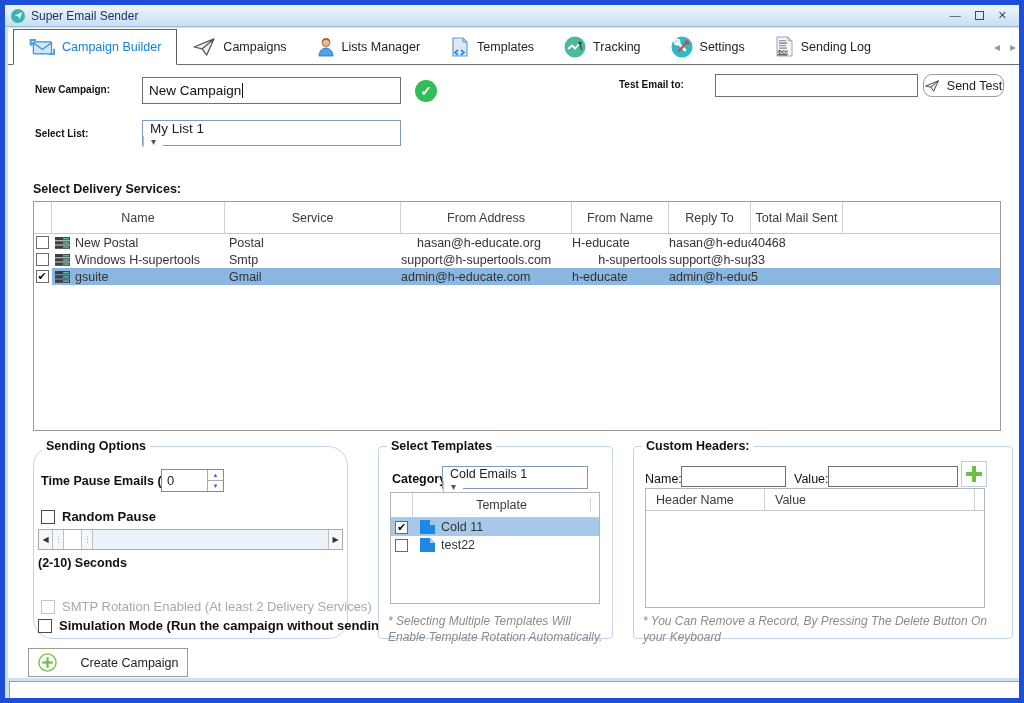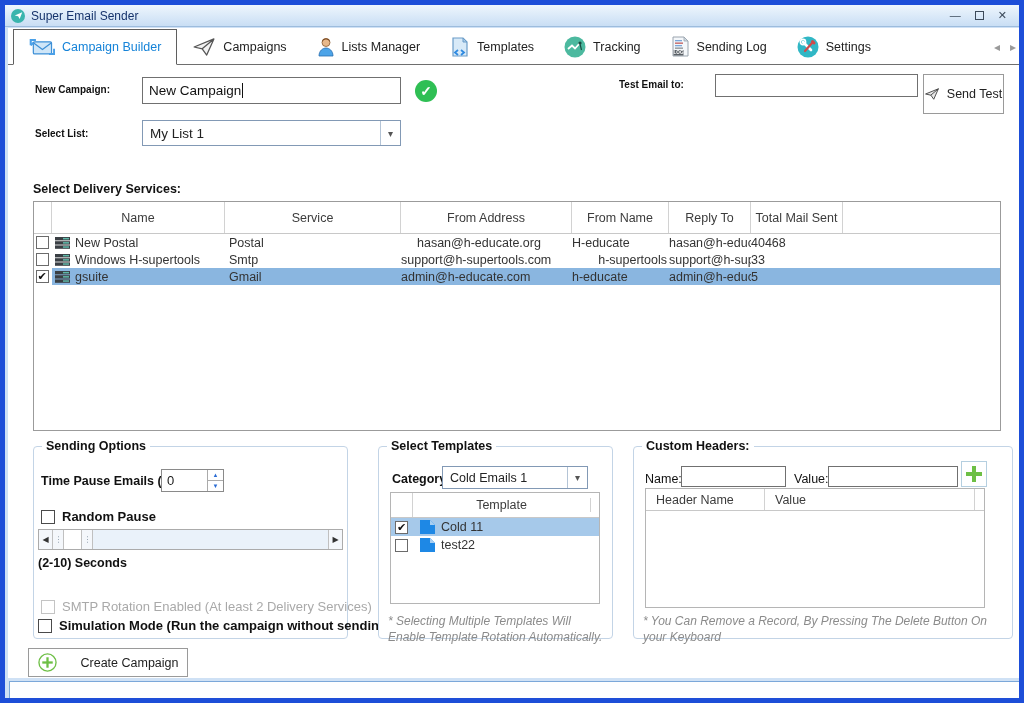--- a/index.html
+++ b/index.html
@@ -41,21 +41,21 @@
   .caret { display:inline-block; width:1px; height:15px; background:#111; margin-left:1px; }
 
   .check-circle { position:absolute; width:22px; height:22px; border-radius:50%; background:#2fbf54;
                   color:#fff; font-size:14px; font-weight:bold; display:flex; align-items:center;
                   justify-content:center; }
 
   .btn { position:absolute; background:#fff; border:1px solid #9a9a9a; display:flex;
          align-items:center; justify-content:center; gap:8px; font-size:12.5px; color:#222; cursor:default; }
 
   
-  .dd { position:absolute; background:#fff; border:1px solid #8299b5; display:flex; align-items:stretch; }
+  .dd { position:absolute; background:#fff; border:1px solid #8299b5; display:flex; align-items:stretch;flex-direction:column; }
   .dd-text { flex:1; display:flex; align-items:center; padding:0 7px; font-size:13.5px; color:#222; }
   .dd-btn { width:20px; border-left:1px solid #b4c4d6; display:flex; align-items:center;
             justify-content:center; color:#555; font-size:10px; background:#fff; }
 
   
   .grid { position:absolute; left:28px; top:196px; width:968px; height:230px; background:#fff;
           border:1px solid #9b9b9b; font-size:12.5px; color:#333; }
   .grid-header { display:flex; height:32px; border-bottom:1px solid #c8c8c8; }
   .gh-cell { display:flex; align-items:center; justify-content:center; color:#3c3c3c;
              border-right:1px solid #d2d2d2; }
@@ -168,60 +168,60 @@
     <div class="tab">
       <svg width="22" height="22" viewBox="0 0 22 22">
         <circle cx="11" cy="11" r="10.5" fill="#4cb99f"></circle>
         <path d="M4 13 L8 9.5 L11 12.5 L16 7" fill="none" stroke="#fff" stroke-width="1.8"></path>
         <circle cx="16" cy="7" r="1.6" fill="#1a4a40"></circle>
         <path d="M16 8 L17.5 14" stroke="#1a4a40" stroke-width="1.2"></path>
       </svg>
       <span>Tracking</span>
     </div>
     <div class="tab">
+      <svg width="22" height="22" viewBox="0 0 22 22">
+        <circle cx="11" cy="11" r="10.5" fill="#31b7c5"></circle>
+        <path d="M6 6 L14 14" stroke="#fff" stroke-width="2.6" stroke-linecap="round"></path>
+        <circle cx="6" cy="6" r="2.6" fill="none" stroke="#fff" stroke-width="1.6"></circle>
+        <path d="M15 7 L8 15" stroke="#d04a4a" stroke-width="2.2" stroke-linecap="round"></path>
+        <path d="M15.5 5.5 L17 7" stroke="#d04a4a" stroke-width="3" stroke-linecap="round"></path>
+      </svg>
+      <span>Settings</span>
+    </div>
+    <div class="tab">
       <svg width="19" height="21" viewBox="0 0 19 21">
         <path d="M2 1 L13 1 L17 5 L17 20 L2 20 Z" fill="#f4f7fa" stroke="#9aa4ae" stroke-width="1"></path>
         <path d="M13 1 L13 5 L17 5 Z" fill="#d2dae2" stroke="#9aa4ae" stroke-width="0.8"></path>
         <rect x="4" y="4" width="7" height="1.3" fill="#7aa7d9"></rect>
           <rect x="4" y="6.5" width="8" height="1.3" fill="#c05a5a"></rect>
         <rect x="4" y="9" width="7" height="1.3" fill="#7aa7d9"></rect>
           <rect x="4" y="11.5" width="8" height="1.3" fill="#8a8f94"></rect>
         <rect x="2.5" y="14" width="10" height="5.5" fill="#5a6066"></rect>
         <text x="7.5" y="18.4" font-size="4.6" fill="#fff" text-anchor="middle" font-family="Liberation Sans, sans-serif" font-weight="bold">LOG</text>
       </svg>
       <span>Sending Log</span>
     </div>
-    <div class="tab">
-      <svg width="22" height="22" viewBox="0 0 22 22">
-        <circle cx="11" cy="11" r="10.5" fill="#31b7c5"></circle>
-        <path d="M6 6 L14 14" stroke="#fff" stroke-width="2.6" stroke-linecap="round"></path>
-        <circle cx="6" cy="6" r="2.6" fill="none" stroke="#fff" stroke-width="1.6"></circle>
-        <path d="M15 7 L8 15" stroke="#d04a4a" stroke-width="2.2" stroke-linecap="round"></path>
-        <path d="M15.5 5.5 L17 7" stroke="#d04a4a" stroke-width="3" stroke-linecap="round"></path>
-      </svg>
-      <span>Settings</span>
-    </div>
     <div class="tab-scroll">
       <span>◂</span>
       <span>▸</span>
     </div>
   </div>
 
   <div class="lbl" style="left:30px; top:79px;">New Campaign:</div>
   <div class="finput" style="left:137px; top:72px; width:259px; height:27px;">
     <span>New Campaign</span>
       <span class="caret"></span>
   </div>
   <div class="check-circle" style="left:410px; top:75px;">✓</div>
 
   <div class="lbl" style="left:614px; top:74px;">Test Email to:</div>
   <div class="finput" style="left:710px; top:69px; width:203px; height:23px;">
     <span></span>
   </div>
-  <div class="btn" style="left:918px; top:69px; width:81px; height:40px;">
+  <div class="btn" style="left:918px; top:69px; width:81px; height:23px;border-radius:9px;">
     <svg width="14" height="12" viewBox="0 0 24 20">
       <path d="M1 10 L23 1 L15 19 L10 12 Z M10 12 L23 1" fill="#e8e8e8" stroke="#444" stroke-width="1.6" stroke-linejoin="round"></path>
     </svg>
     <span>Send Test</span>
   </div>
 
   <div class="lbl" style="left:30px; top:123px;">Select List:</div>
   <div class="dd" style="left:137px; top:115px; width:259px; height:26px;">
     <span class="dd-text">My List 1</span>
     <span class="dd-btn">▾</span>
@@ -301,21 +301,21 @@
         <span>gsuite</span>
       </div>
       <div class="gcell" style="width:176px; padding-left:4px;">Gmail</div>
       <div class="gcell" style="width:171px;">admin@h-educate.com</div>
       <div class="gcell" style="width:97px;">h-educate</div>
       <div class="gcell" style="width:82px;">admin@h-educa</div>
       <div class="gcell" style="width:92px;">5</div>
     </div>
   </div>
 
-  <div class="group" style="left:28px; top:441px; width:315px; height:193px;">
+  <div class="group" style="left:28px; top:441px; width:315px; height:193px;border-radius:20px;">
     <span class="group-label">Sending Options</span>
   </div>
   <div class="lbl" style="left:36px; top:469px; font-size:12.5px;">Time Pause Emails (sec) :</div>
   <div class="spin" style="left:156px; top:464px; width:63px; height:23px;">
     <span class="spin-val">0</span>
     <span class="spin-btns">
       <div>▲</div>
       <div>▼</div>
     </span>
   </div>

